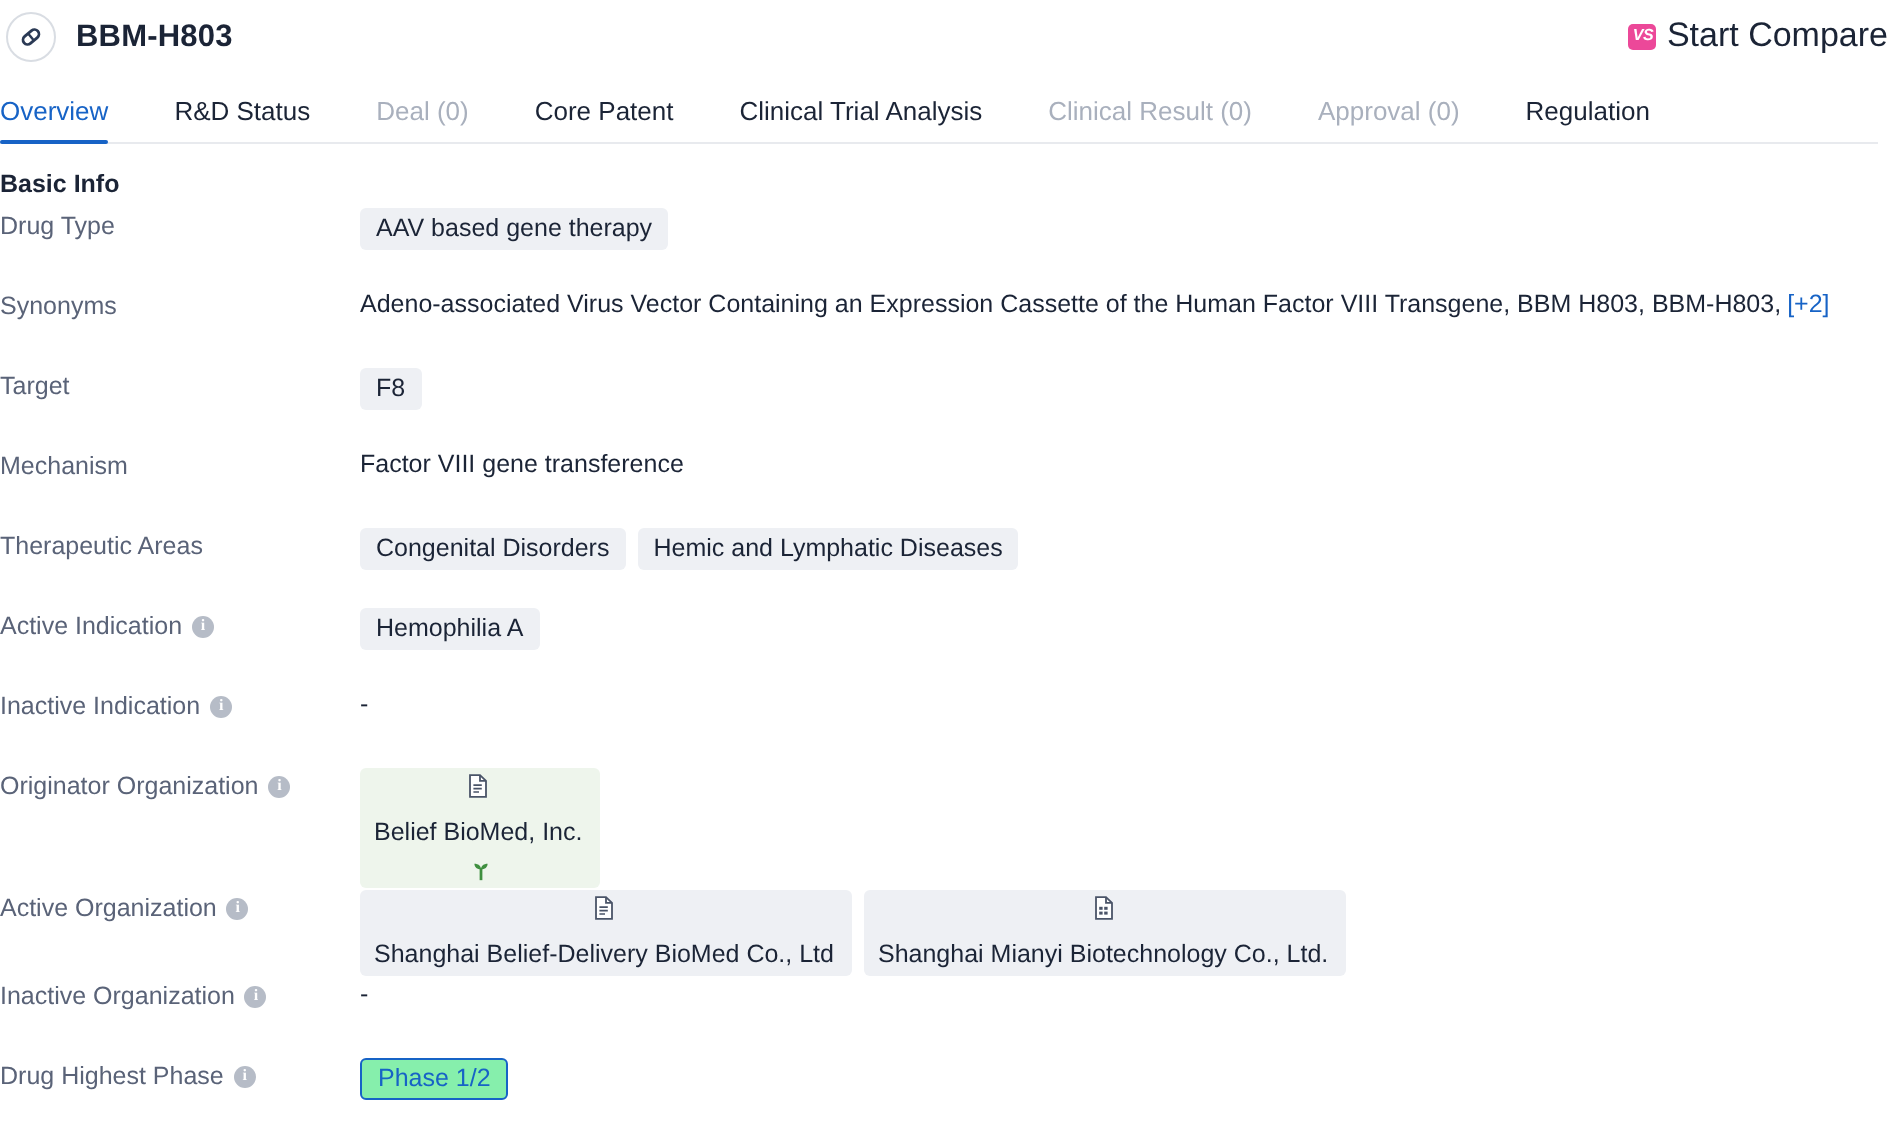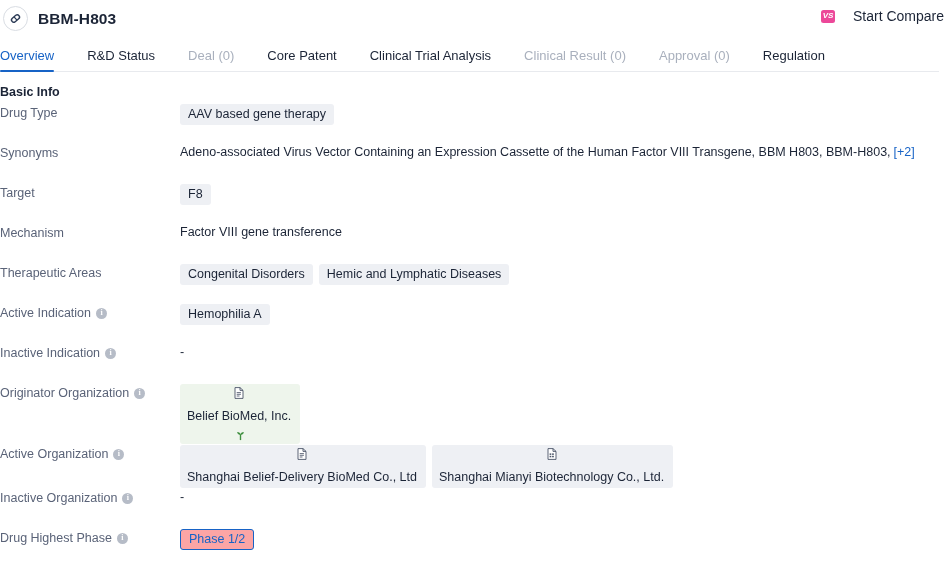--- a/index.html
+++ b/index.html
@@ -56,23 +56,23 @@
     border-radius: 2.5px;
     color: #fff;
     font-size: 8px;
     font-weight: bold;
     display: flex; align-items: center; justify-content: center;
     letter-spacing: -0.2px;
     line-height: 1;
     font-style: italic;
   }
   .compare-label {
-    font-size: 14px;
-    color: #1b2436;
-    margin-left: 18px;
+    font-size: 17px;
+    color: #1b2436;
+    margin-left: 5px;
   }
 
   
   .tabbar {
     position: relative;
     height: 35px;
     display: flex;
     align-items: flex-end;
     gap: 0;
     padding-left: 0;
@@ -171,21 +171,21 @@
     border-radius: 3px;
     padding: 3px 8px;
     font-size: 12.5px;
     color: #1b2436;
     line-height: 15px;
     white-space: nowrap;
   }
   .tag.org { gap: 6px; padding: 3px 9px 3px 7px; flex-direction: column; }
   .tag.green { background: #eef5ec; }
   .tag.phase {
-    background: #fca5a5;
+    background: #86efac;
     border: 1px solid #1763c6;
     color: #1763c6;
     border-radius: 3px;
     padding: 2px 8px;
     text-align: center;
   }
   .syn-text { color: #1b2436; }
   .syn-more {
     color: #1763c6;
     cursor: pointer;

